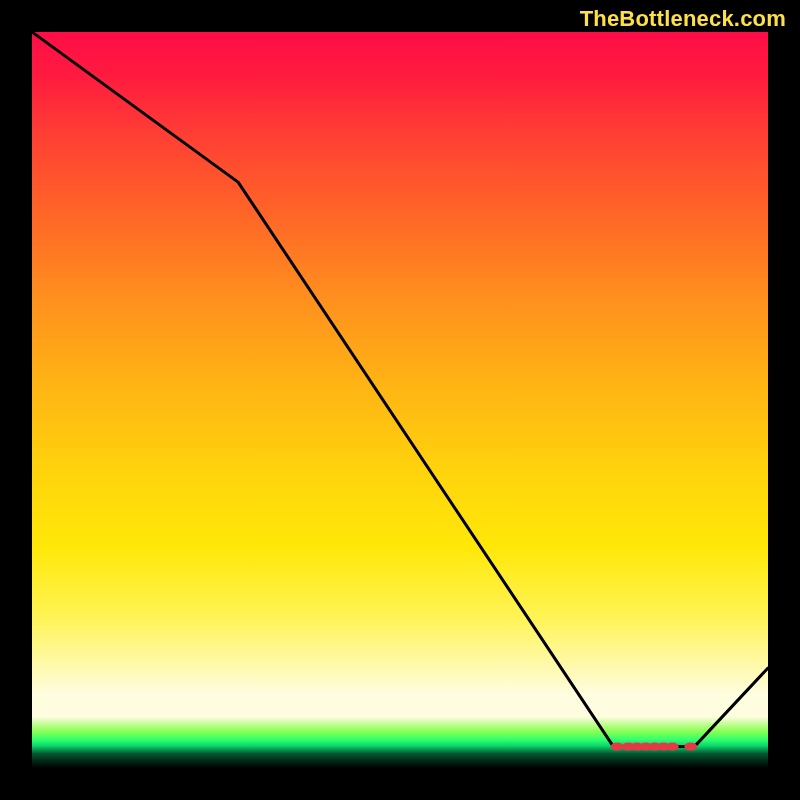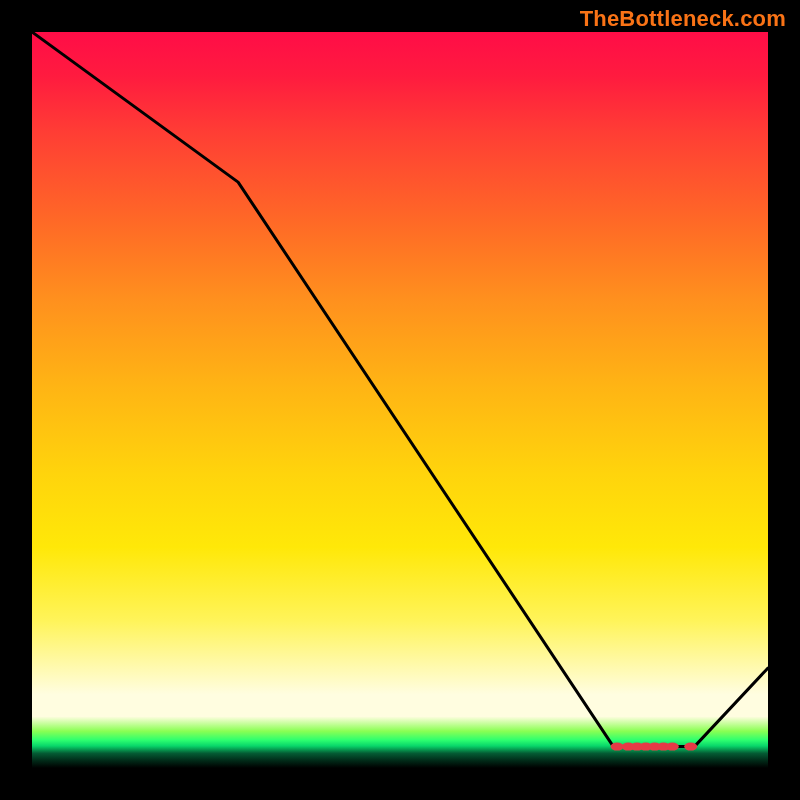--- a/index.html
+++ b/index.html
@@ -55,21 +55,21 @@
     inset: 0;
     width: 100%;
     height: 100%;
   }
   .watermark {
     position: absolute;
     top: 6px;
     right: 14px;
     font-size: 22px;
     font-weight: 600;
-    color: #f97316;
+    color: #fde047;
     letter-spacing: 0.2px;
     user-select: none;
   }
 </style>
 </head>
 <body>
 
 <div class="wrap">
   <div class="watermark">TheBottleneck.com</div>
 

